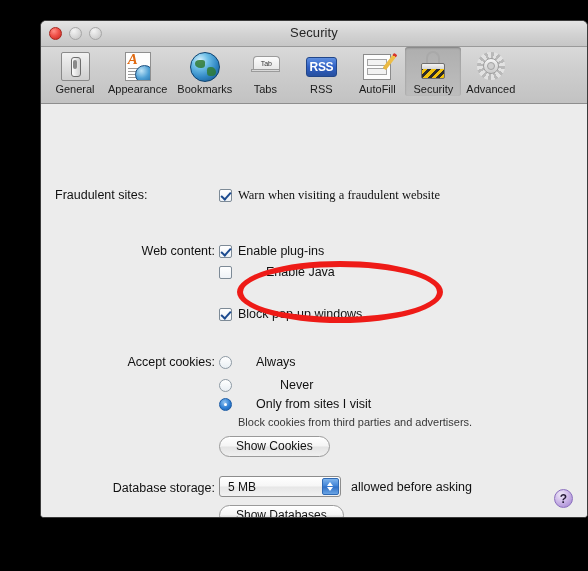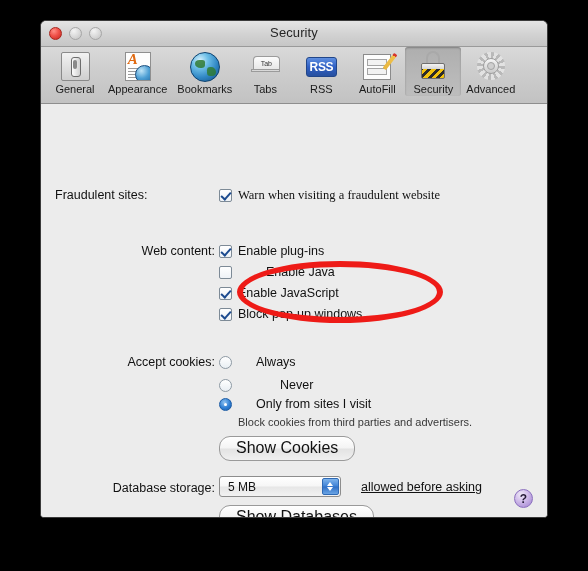--- a/index.html
+++ b/index.html
@@ -13,21 +13,21 @@
   body {
     font-family: "Liberation Sans", sans-serif;
     -webkit-font-smoothing: antialiased;
   }
 
   
   #window {
     position: absolute;
     left: 40px;
     top: 20px;
-    width: 508px;
+    width: 548px;
     height: 498px;
     background: #ececec;
     border: 1px solid #3a3a3a;
     border-radius: 6px 6px 4px 4px;
     box-sizing: border-box;
     overflow: hidden;
   }
 
   
   #titlebar {
@@ -428,21 +428,21 @@
     font-size: 11px;
     color: #383838;
     white-space: nowrap;
   }
 
   
   .pill-btn {
     background: linear-gradient(to bottom, #ffffff 0%, #f4f4f4 48%, #e3e3e3 52%, #f0f0f0 100%);
     border: 1px solid #9a9a9a;
     border-radius: 11px;
-    font-size: 16px;
+    font-size: 12px;
     color: #111111;
     padding: 2px 16px 3px;
     cursor: default;
     white-space: nowrap;
     box-shadow: 0 1px 0 rgba(255,255,255,0.7) inset;
   }
 
   
   .popup {
     display: inline-flex;
@@ -634,24 +634,20 @@
     <div class="row" style="left:178px; top:140px;justify-content:space-between;">
       <span class="cb checked"></span>
       <span class="cb-text">Enable plug-ins</span>
     </div>
 
     <div class="row" style="left:178px; top:161px;gap:28px;">
       <span class="cb"></span>
       <span class="cb-text">Enable Java</span>
     </div>
 
-    <div class="row" style="left:178px; top:182px;">
-      <span class="cb checked"></span>
-      <span class="cb-text">Enable JavaScript</span>
-    </div>
 
     <div class="row" style="left:178px; top:203px;">
       <span class="cb checked"></span>
       <span class="cb-text">Block pop-up windows</span>
     </div>
 
     <div class="row" style="left:14px; top:251px; width:160px; justify-content:flex-end;">
       <span class="rlabel">Accept cookies:</span>
     </div>
 
@@ -680,21 +676,21 @@
 
     <div class="row" style="left:14px; top:377px; width:160px; justify-content:flex-end;">
       <span class="rlabel">Database storage:</span>
     </div>
 
     <div class="row" style="left:178px; top:372px; align-items:center;">
       <span class="popup">
         <span class="pv">5 MB</span>
         <span class="stepper"></span>
       </span>
-      <span style="margin-left:20px;text-decoration:underline;" class="rlabel">allowed before asking</span>
+      <span style="margin-left:10px;" class="rlabel">allowed before asking</span>
     </div>
 
     <div class="row" style="left:178px; top:401px;">
       <button class="pill-btn">Show Databases</button>
     </div>
 
     <div id="help-btn">?</div>
 
     <div id="annot-ellipse"></div>
 

